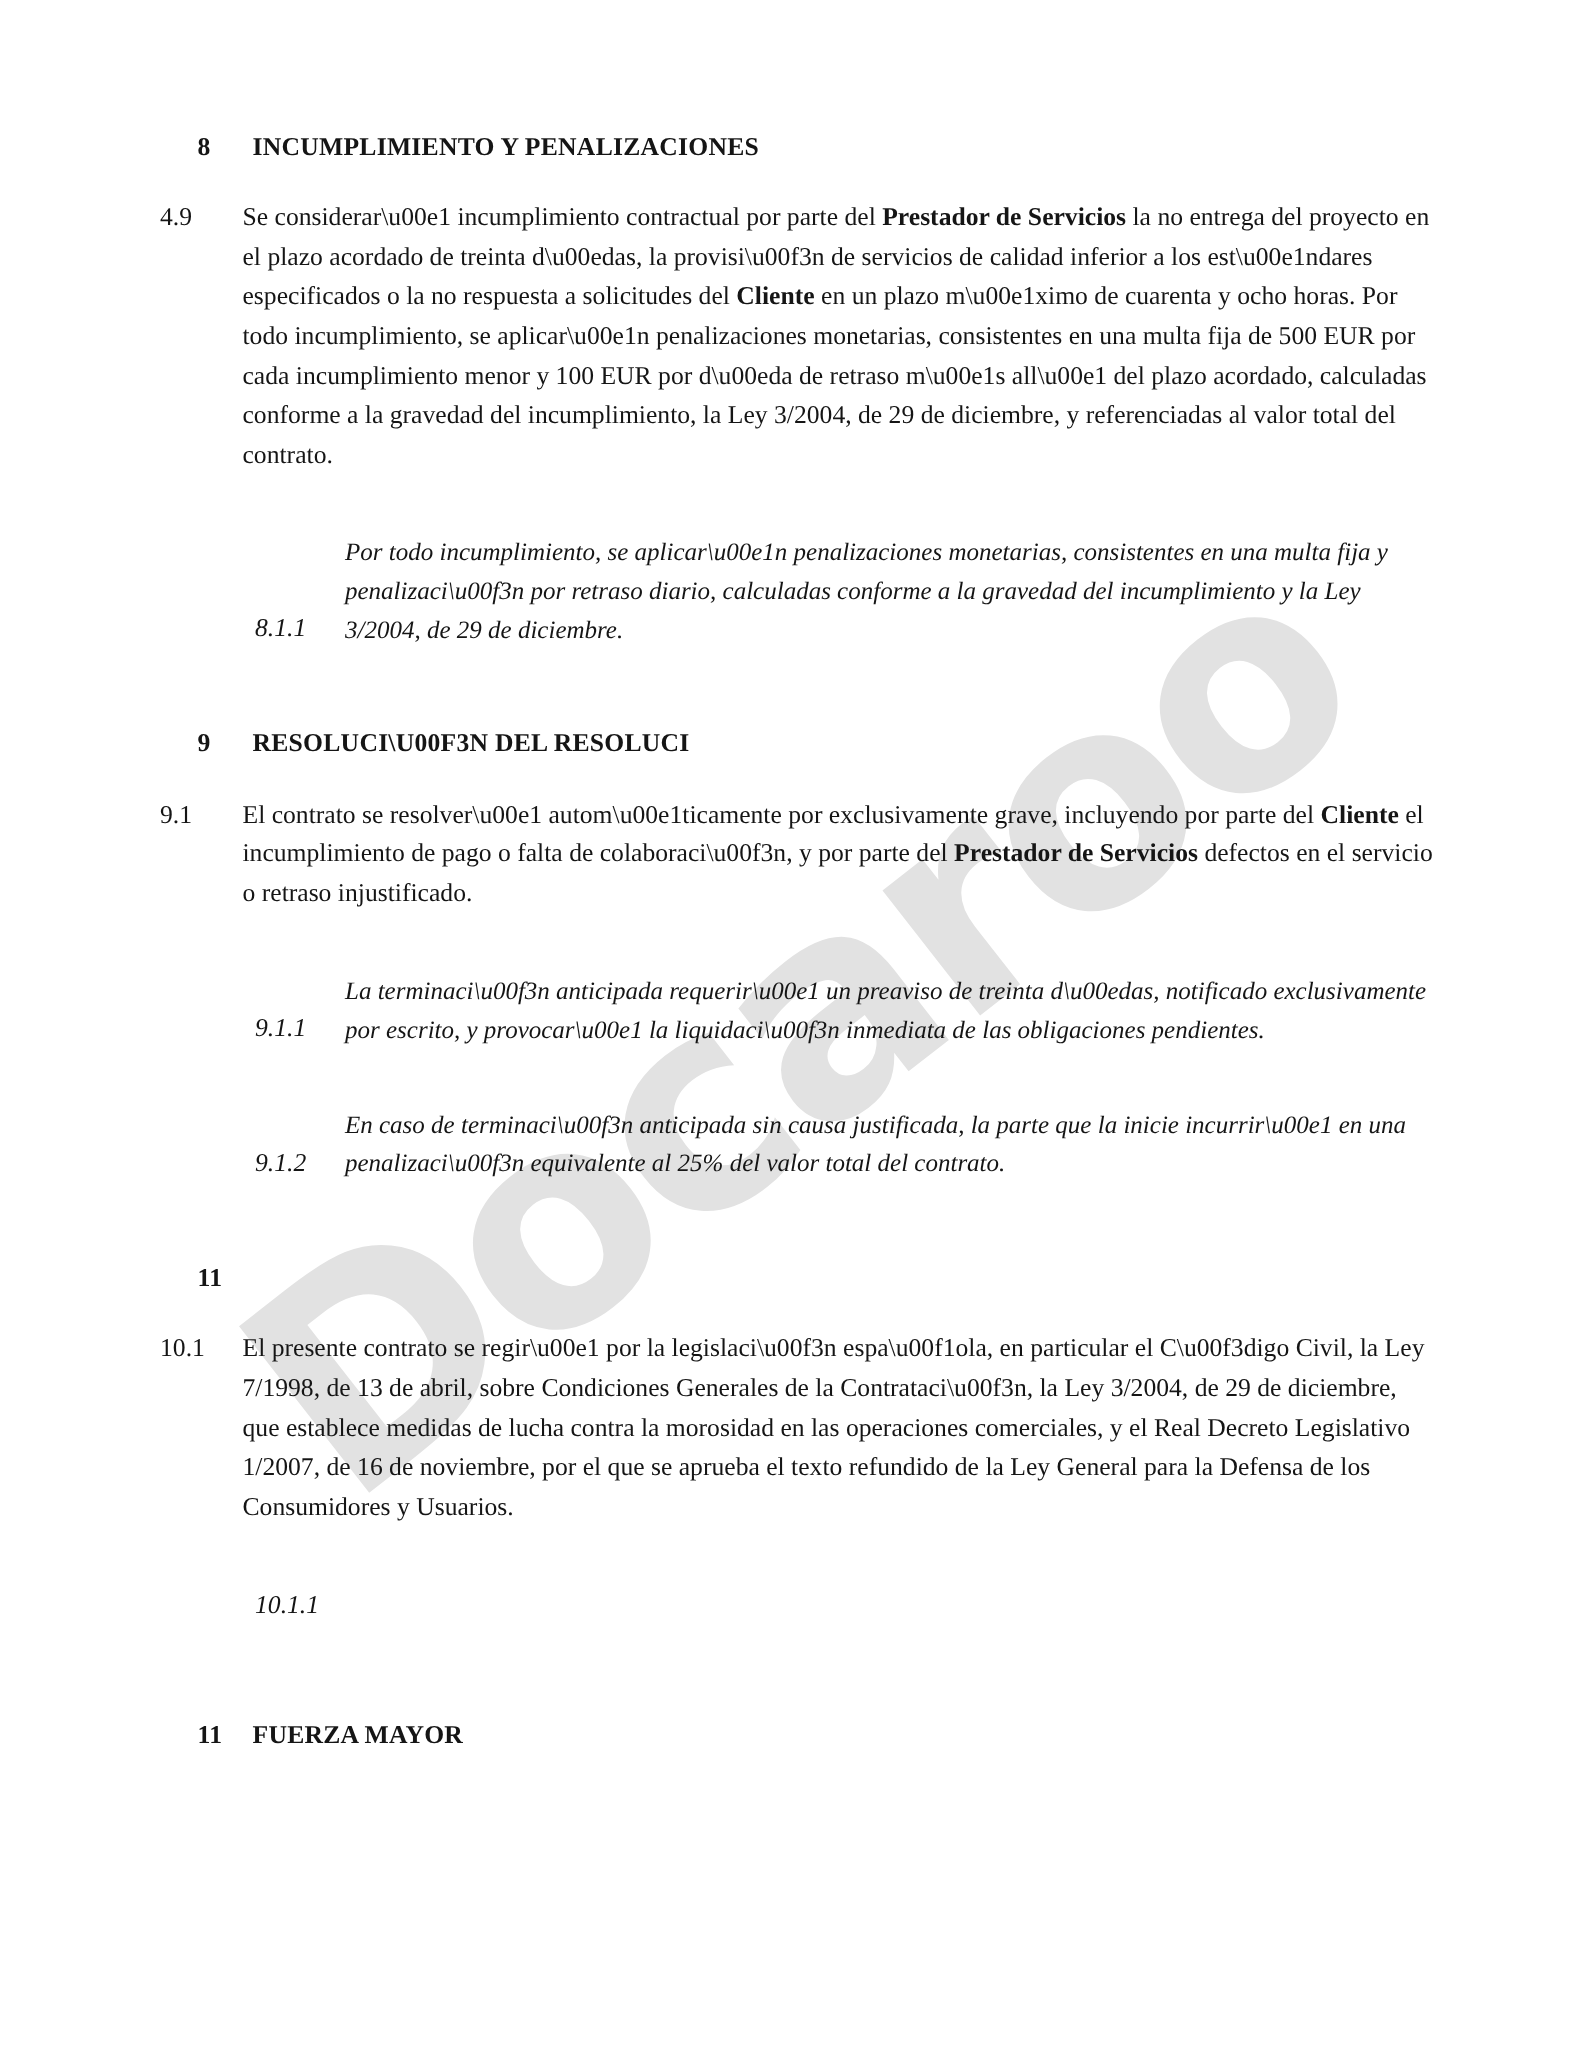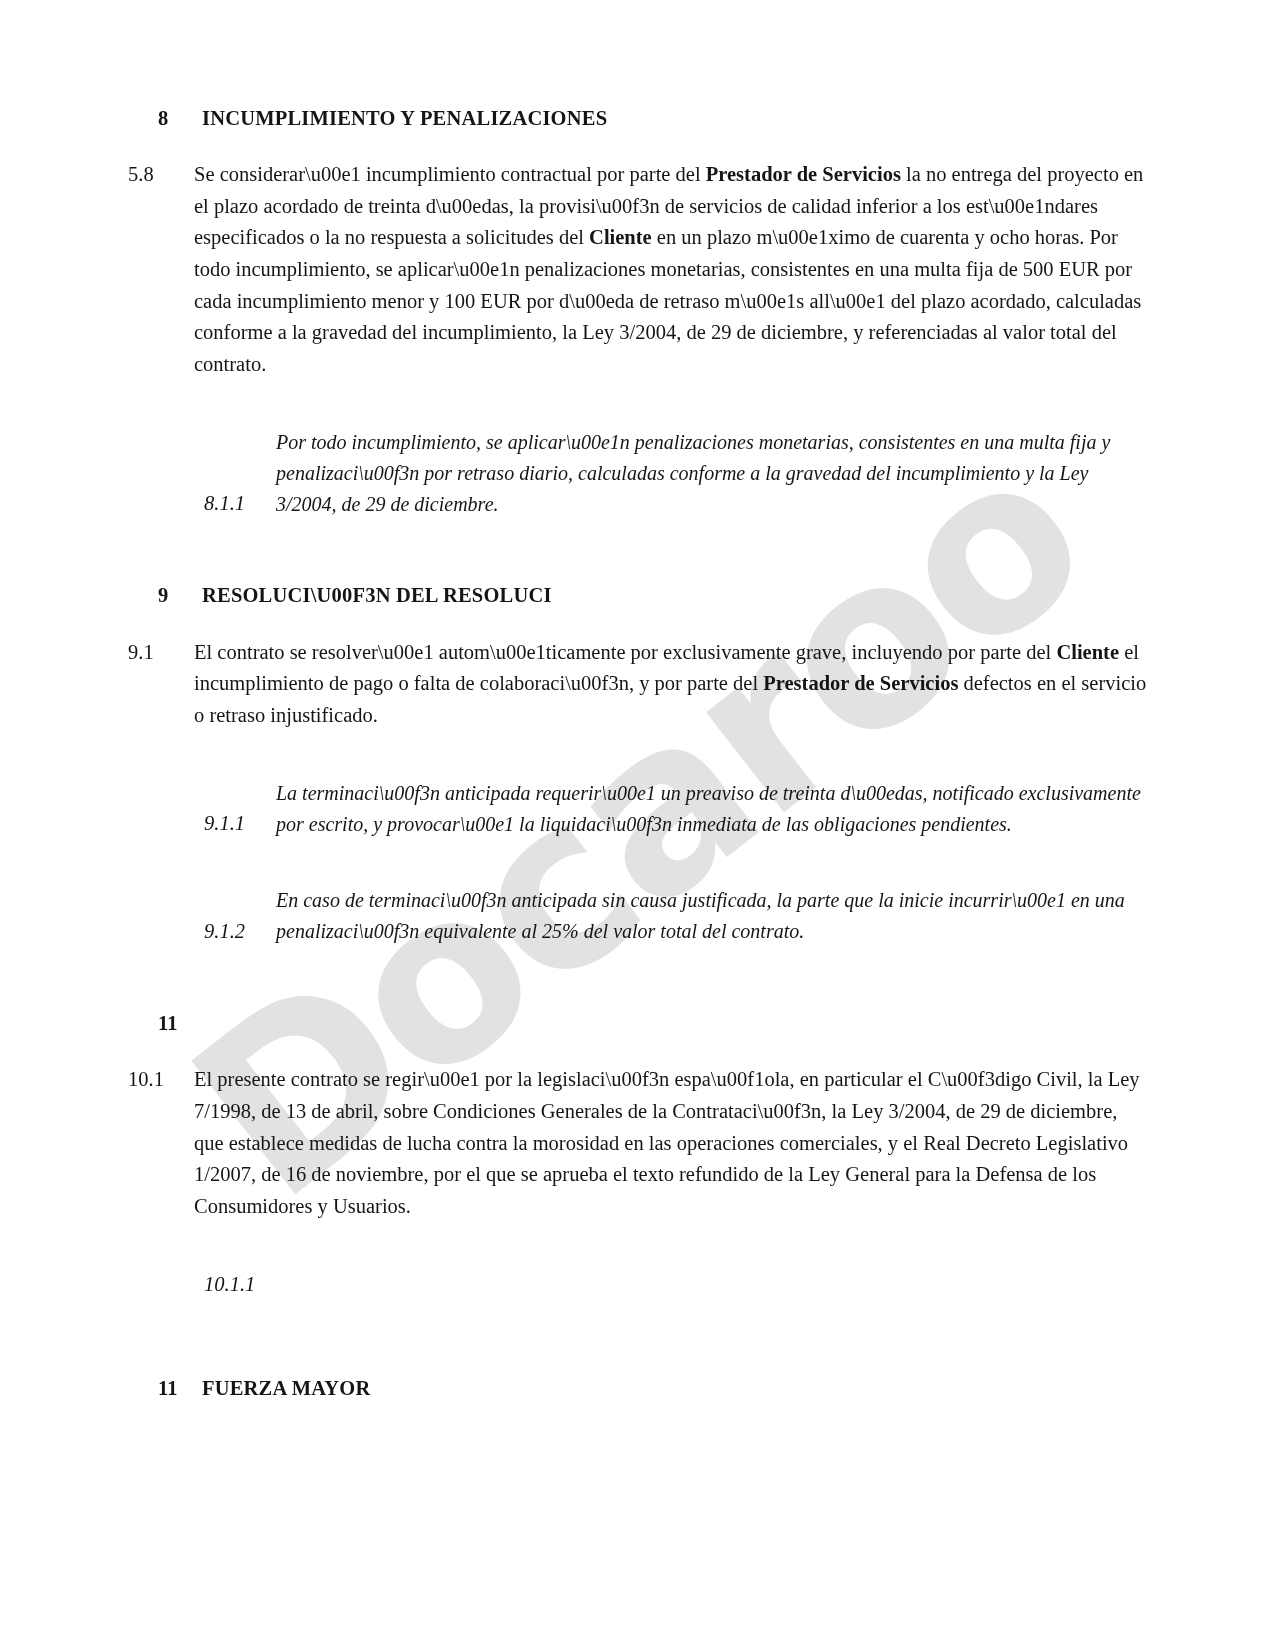--- a/index.html
+++ b/index.html
@@ -136,21 +136,21 @@
     <div class="watermark-text">Docaroo</div>
   </div>
 
   <div class="content" id="doc-content">
       <div class="h1-block">
         <div class="h1-num">8</div>
         <div class="h1-text">INCUMPLIMIENTO Y PENALIZACIONES</div>
       </div>
       <div class="gap-sm"></div>
       <div class="p2-block">
-        <div class="p2-num">5.8</div>
+        <div class="p2-num">4.9</div>
         <div class="p2-body"><span>Se considerar\u00e1 incumplimiento contractual por parte del </span><span class="bold">Prestador de Servicios</span><span> la no entrega del proyecto en el plazo acordado de treinta d\u00edas, la provisi\u00f3n de servicios de calidad inferior a los est\u00e1ndares especificados o la no respuesta a solicitudes del </span><span class="bold">Cliente</span><span> en un plazo m\u00e1ximo de cuarenta y ocho horas. Por todo incumplimiento, se aplicar\u00e1n penalizaciones monetarias, consistentes en una multa fija de 500 EUR por cada incumplimiento menor y 100 EUR por d\u00eda de retraso m\u00e1s all\u00e1 del plazo acordado, calculadas conforme a la gravedad del incumplimiento, la Ley 3/2004, de 29 de diciembre, y referenciadas al valor total del contrato.</span></div>
       </div>
       <div class="gap-md"></div>
       <div class="p3-block">
         <div class="p3-num">8.1.1</div>
         <div class="p3-body"><span>Por todo incumplimiento, se aplicar\u00e1n penalizaciones monetarias, consistentes en una multa fija y penalizaci\u00f3n por retraso diario, calculadas conforme a la gravedad del incumplimiento y la Ley 3/2004, de 29 de diciembre.</span></div>
       </div>
       <div class="gap-lg"></div>
       <div class="h1-block">
         <div class="h1-num">9</div>

